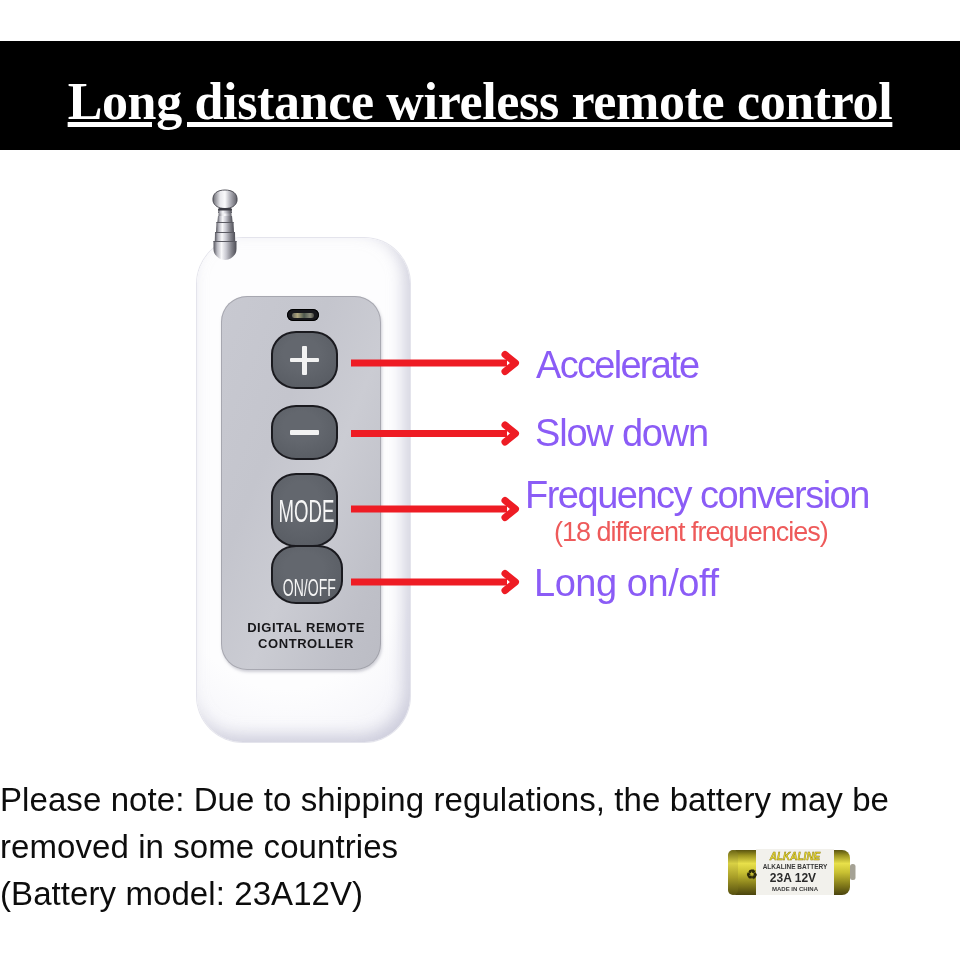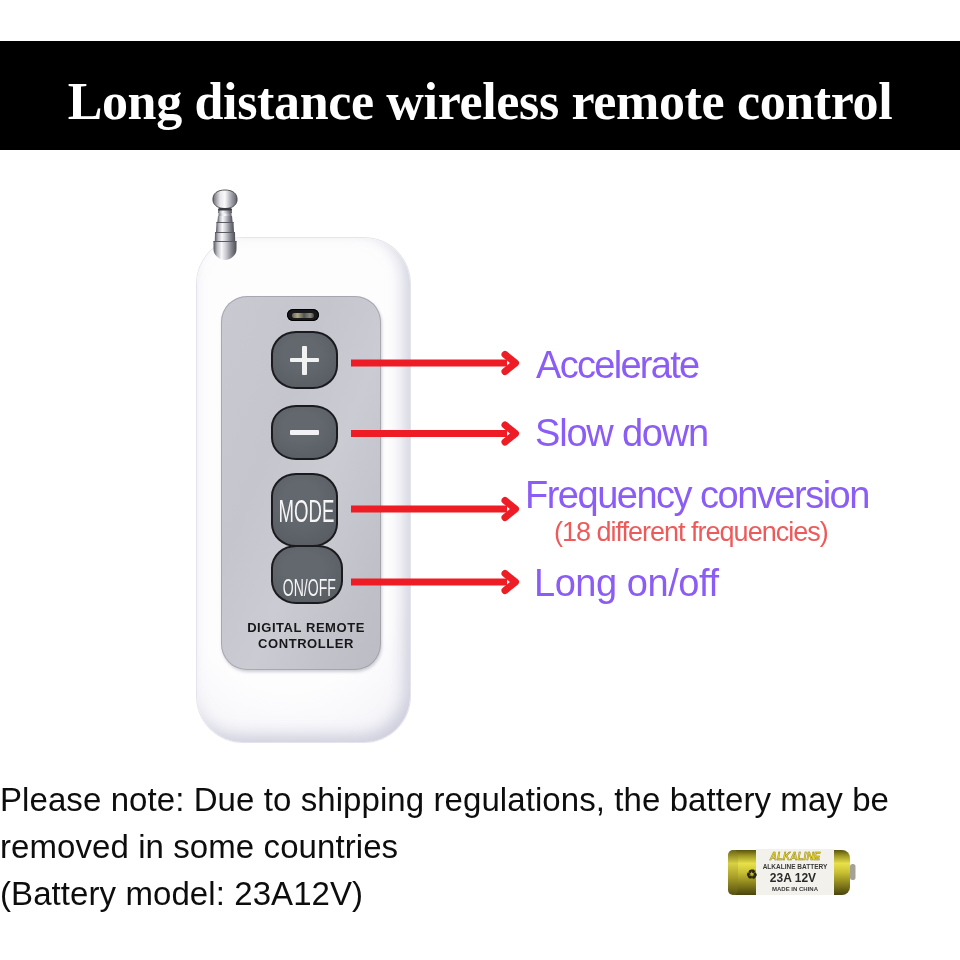--- a/index.html
+++ b/index.html
@@ -3,21 +3,21 @@
 <meta charset="utf-8">
 <style>
   html,body{margin:0;padding:0;}
   body{width:960px;height:960px;background:#ffffff;position:relative;overflow:hidden;
        font-family:"Liberation Sans", sans-serif;}
   .abs{position:absolute;}
 
   .banner{left:0;top:41px;width:960px;height:109px;background:#000000;}
   .title{left:0;top:41px;width:960px;height:130px;line-height:121px;text-align:center;
          color:#ffffff;font-family:"Liberation Serif",serif;font-weight:bold;
-         font-size:52px;letter-spacing:-0.35px;}
+         font-size:52px;letter-spacing:-0.35px;text-decoration:underline;}
 
   
   .body{left:197px;top:238px;width:213px;height:504px;border-radius:46px;
         background:
           radial-gradient(130% 90% at 42% 40%, #fdfdfe 55%, #f2f2f8 78%, #e6e6ef 100%);
         box-shadow: inset -6px -7px 16px rgba(178,178,200,0.6),
                     inset 3px 4px 10px rgba(255,255,255,0.9),
                     0 0 0 1px rgba(205,205,220,0.55);}
 
   

